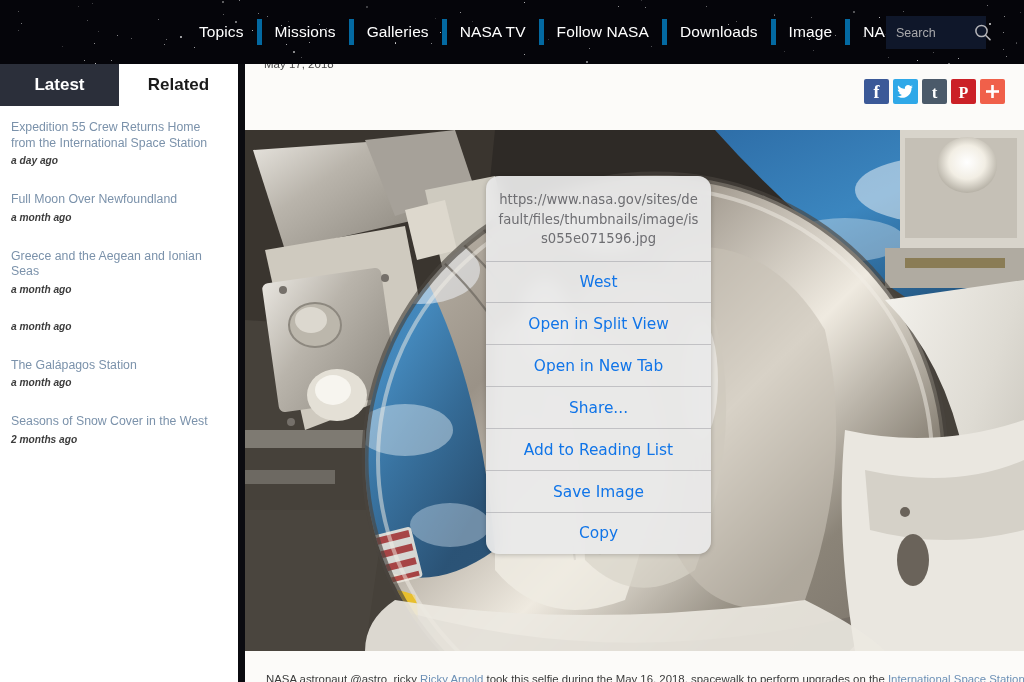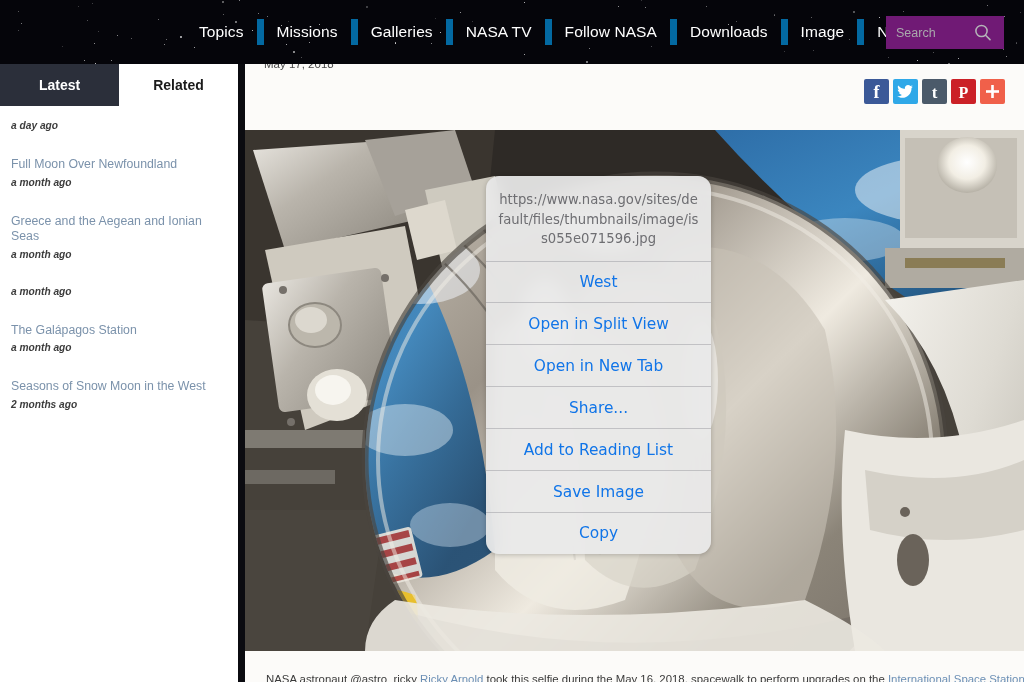--- a/index.html
+++ b/index.html
@@ -23,47 +23,47 @@
     position: absolute; left: 10px; top: 5px; width: 56px; height: 54px;
     z-index: 3;
   }
   #navlinks {
     position: absolute; left: 186px; top: 0; height: 64px;
     display: flex; align-items: center; z-index: 3;
   }
   .navlink {
     color: #fff; font-size: 15.5px; letter-spacing: .1px;
     padding: 0 13px; line-height: 26px; white-space: nowrap;
-    border-left: 7px solid #0369a1; cursor: pointer;
+    border-left: 5px solid #0369a1; cursor: pointer;
   }
   .navlink:first-child { border-left: none; }
 
   #searchbox {
-    position: absolute; left: 886px; top: 16px; width: 118px; height: 33px;
-    background: #701a75; z-index: 3; cursor: text;
+    position: absolute; left: 886px; top: 16px; width: 100px; height: 33px;
+    background: #0f172a; z-index: 3; cursor: text;
     display: flex; align-items: center;
   }
   #searchinput {
     border: none; outline: none; background: transparent;
     color: #a9a9ac; font-size: 12.5px;
     font-family: "Liberation Sans", sans-serif;
     padding-left: 10px; width: 86px; height: 100%;
   }
   #searchinput::placeholder { color: #a9a9ac; }
   #search-icon { width: 22px; height: 22px; }
 
   
   #sidebar {
     position: absolute; left: 0; top: 64px; width: 238px; height: 618px;
     background: #fff; overflow: hidden;
   }
   #tabs { display: flex; height: 42px; width: 238px; }
   .tab {
     flex: 1; display: flex; align-items: center; justify-content: center;
-    font-size: 14px; cursor: pointer;
+    font-size: 17px; cursor: pointer;
   }
   .tab.active { background: #2b2f3a; color: #fff; font-weight: bold; }
   .tab.inactive { background: #fff; color: #1b1b1b; font-weight: bold; }
 
   #article-list { padding: 14px 11px 0 11px; }
   .article { margin-bottom: 26px; cursor: pointer; }
   .article-title {
     color: #7b92ab; font-size: 12.3px; line-height: 15.5px;
     margin-bottom: 4px;
   }
@@ -257,39 +257,40 @@
   </div>
 </div>
 
 <div id="sidebar">
   <div id="tabs">
     <div class="tab active">Latest</div>
     <div class="tab inactive">Related</div>
   </div>
   <div id="article-list">
     <div class="article">
+      <div class="article-title">Expedition 55 Crew Returns Home from the International Space Station</div>
       <div class="article-time">a day ago</div>
     </div>
     <div class="article">
       <div class="article-title">Full Moon Over Newfoundland</div>
       <div class="article-time">a month ago</div>
     </div>
     <div class="article">
       <div class="article-title">Greece and the Aegean and Ionian Seas</div>
       <div class="article-time">a month ago</div>
     </div>
     <div class="article">
       <div class="article-time">a month ago</div>
     </div>
     <div class="article">
       <div class="article-title">The Galápagos Station</div>
       <div class="article-time">a month ago</div>
     </div>
     <div class="article">
-      <div class="article-title">Seasons of Snow Moon in the West</div>
+      <div class="article-title">Seasons of Snow Cover in the West</div>
       <div class="article-time">2 months ago</div>
     </div>
   </div>
 </div>
 
 <div id="gutter"></div>
 
 <div id="content">
   <div id="article-date">May 17, 2018</div>
 

